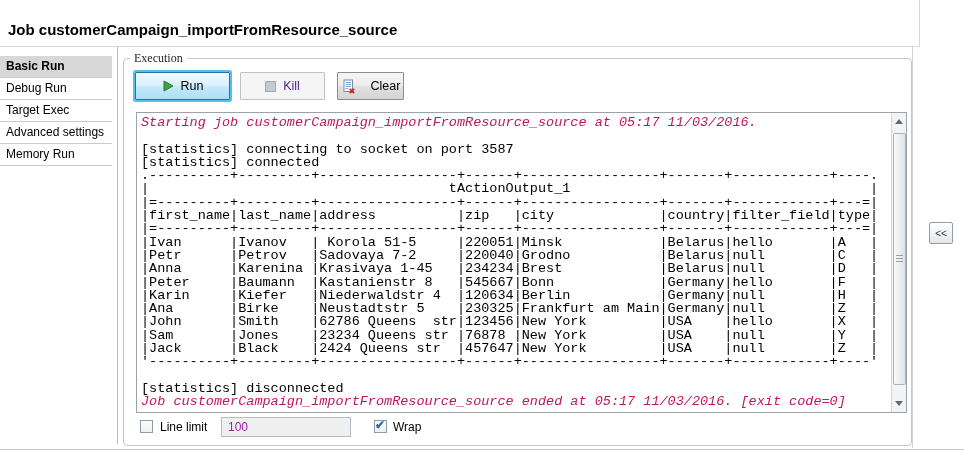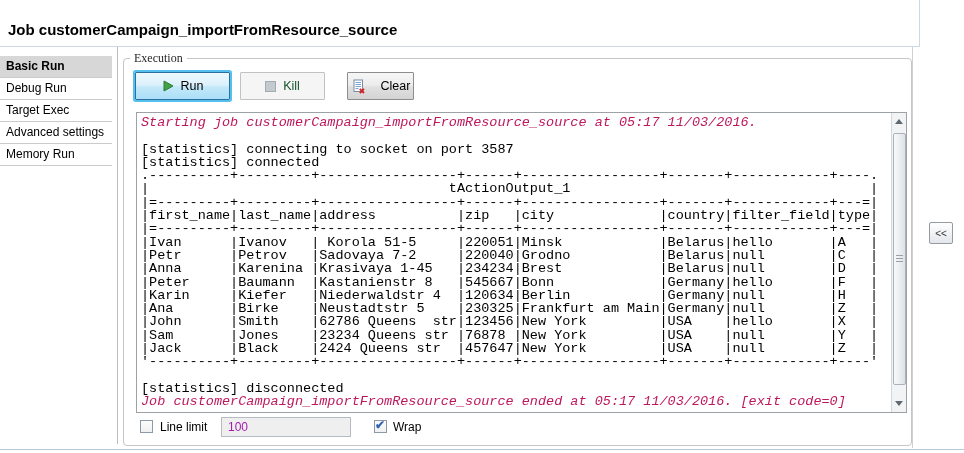--- a/index.html
+++ b/index.html
@@ -22,22 +22,22 @@
   
   .groupbox{position:absolute;left:123px;top:58px;width:787px;height:386px;
     border:1px solid #c6c6c6;border-radius:4px;}
   .group-label{position:absolute;left:130px;top:51px;background:#fff;padding:0 4px;
     font-size:12px;color:#1f1f1f;z-index:2;font-family:Liberation Serif, serif;}
   
   .btn{position:absolute;top:72px;height:28px;border-radius:1px;display:flex;
     align-items:center;justify-content:center;gap:7px;font-size:12.5px;cursor:default;box-sizing:border-box;}
   .btn-run{left:135px;width:95px;border:1px solid #2a70a0;box-shadow:0 0 0 2px #55c0ee;
     background:linear-gradient(#eef9fe,#dcf1fc 45%,#c2e8fa 55%,#abdff7);}
-  .btn-kill{left:240px;width:85px;border:1px solid #bfc3c5;background:#f5f5f5;color:#14532d;}
-  .btn-clear{left:347px;width:67px;border:1px solid #8d8d8d;
+  .btn-kill{left:240px;width:85px;border:1px solid #bfc3c5;background:#f5f5f5;color:#4c1d95;}
+  .btn-clear{left:337px;width:67px;border:1px solid #8d8d8d;
     background:linear-gradient(#f6f6f6,#ededed 45%,#e0e0e0 55%,#d3d3d3);gap:15px;}
   .kill-square{width:9px;height:9px;background:#c3cbd1;border:1px solid #a3abb1;}
   
   .console{position:absolute;left:136px;top:112px;width:769px;height:299px;
     border:1px solid #9da2a7;background:#fff;box-sizing:content-box;}
   .console-text{position:absolute;left:0;top:0;right:15px;bottom:0;overflow:hidden;
     padding:3px 0 0 4px;font-family:"Liberation Mono","DejaVu Sans Mono",monospace;
     font-size:13.5px;line-height:13.3px;white-space:pre;color:#000;}
   .console-line{min-height:13.3px;}
   .console-line.info{color:#be185d;font-style:italic;}

